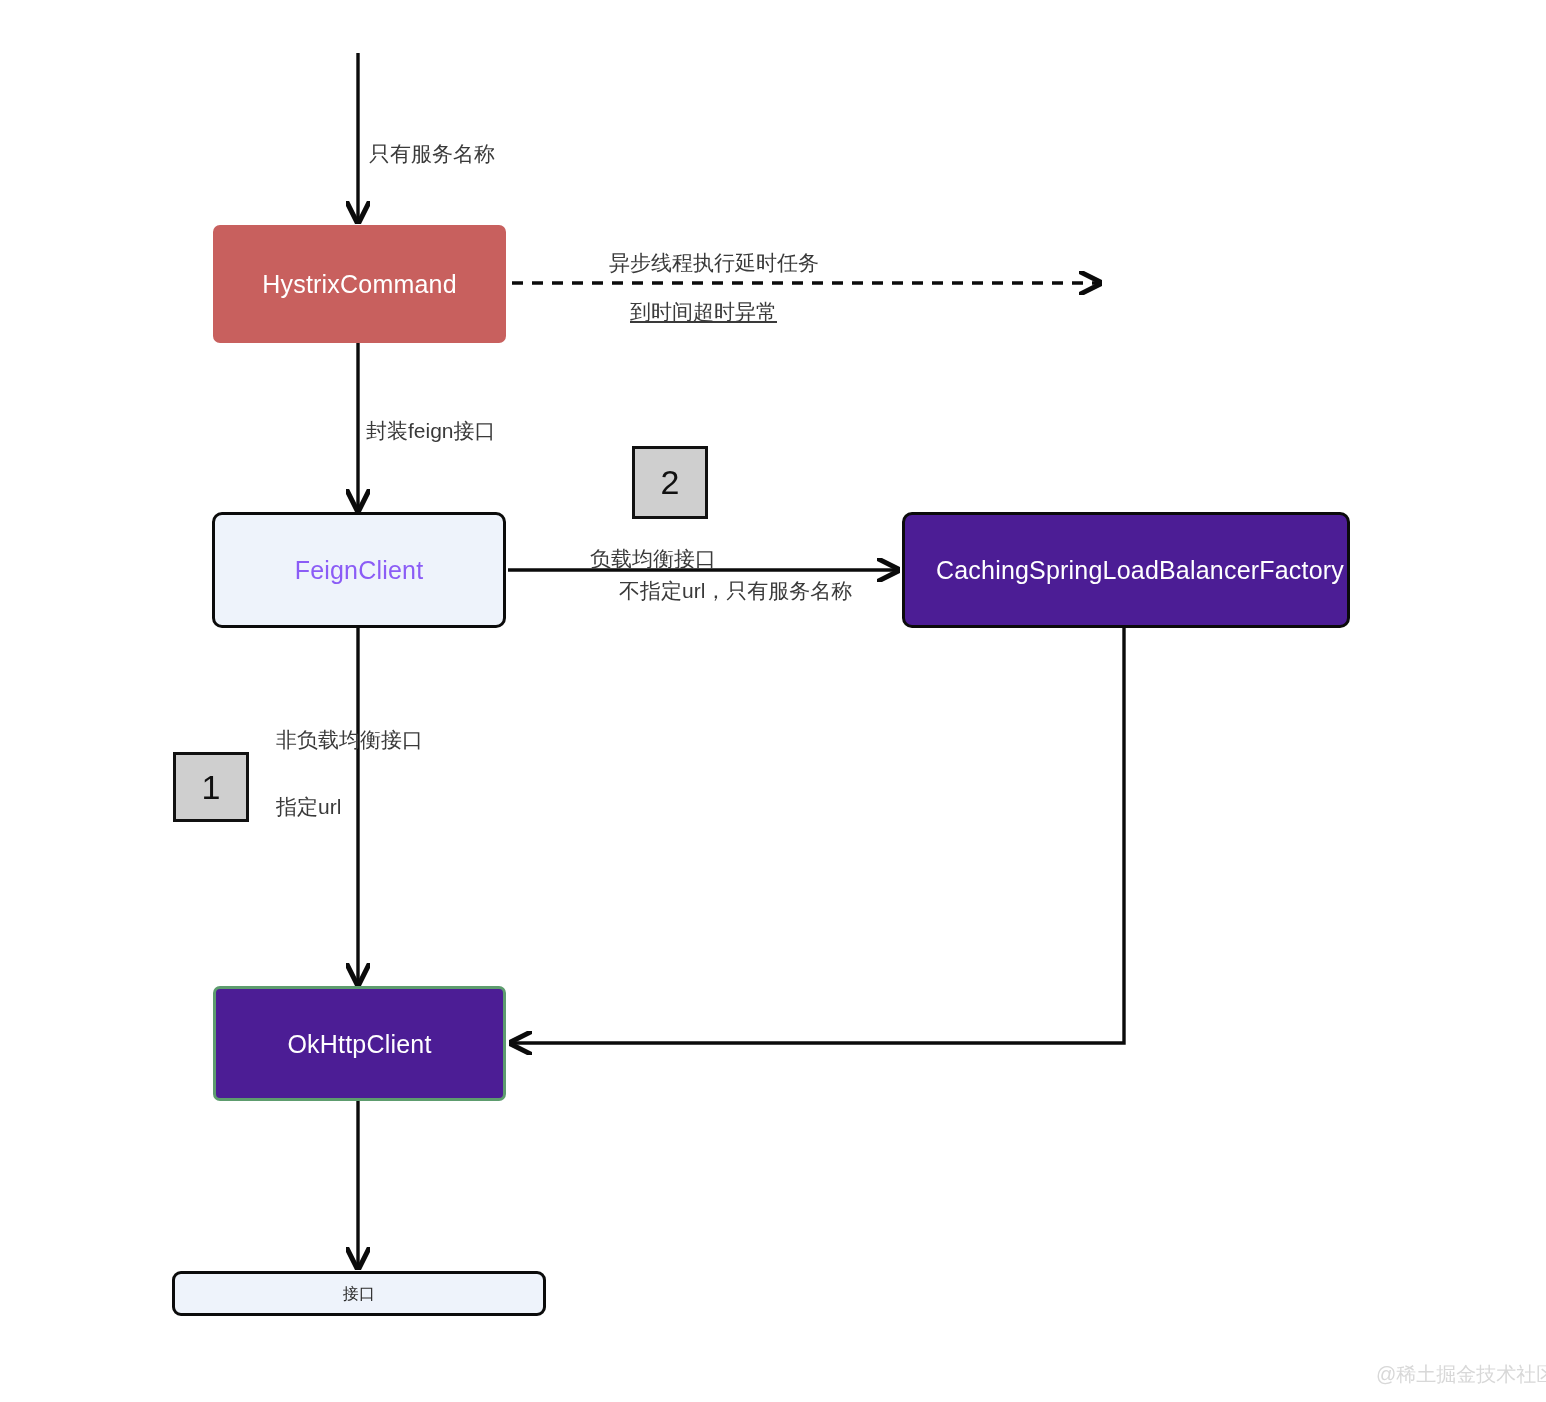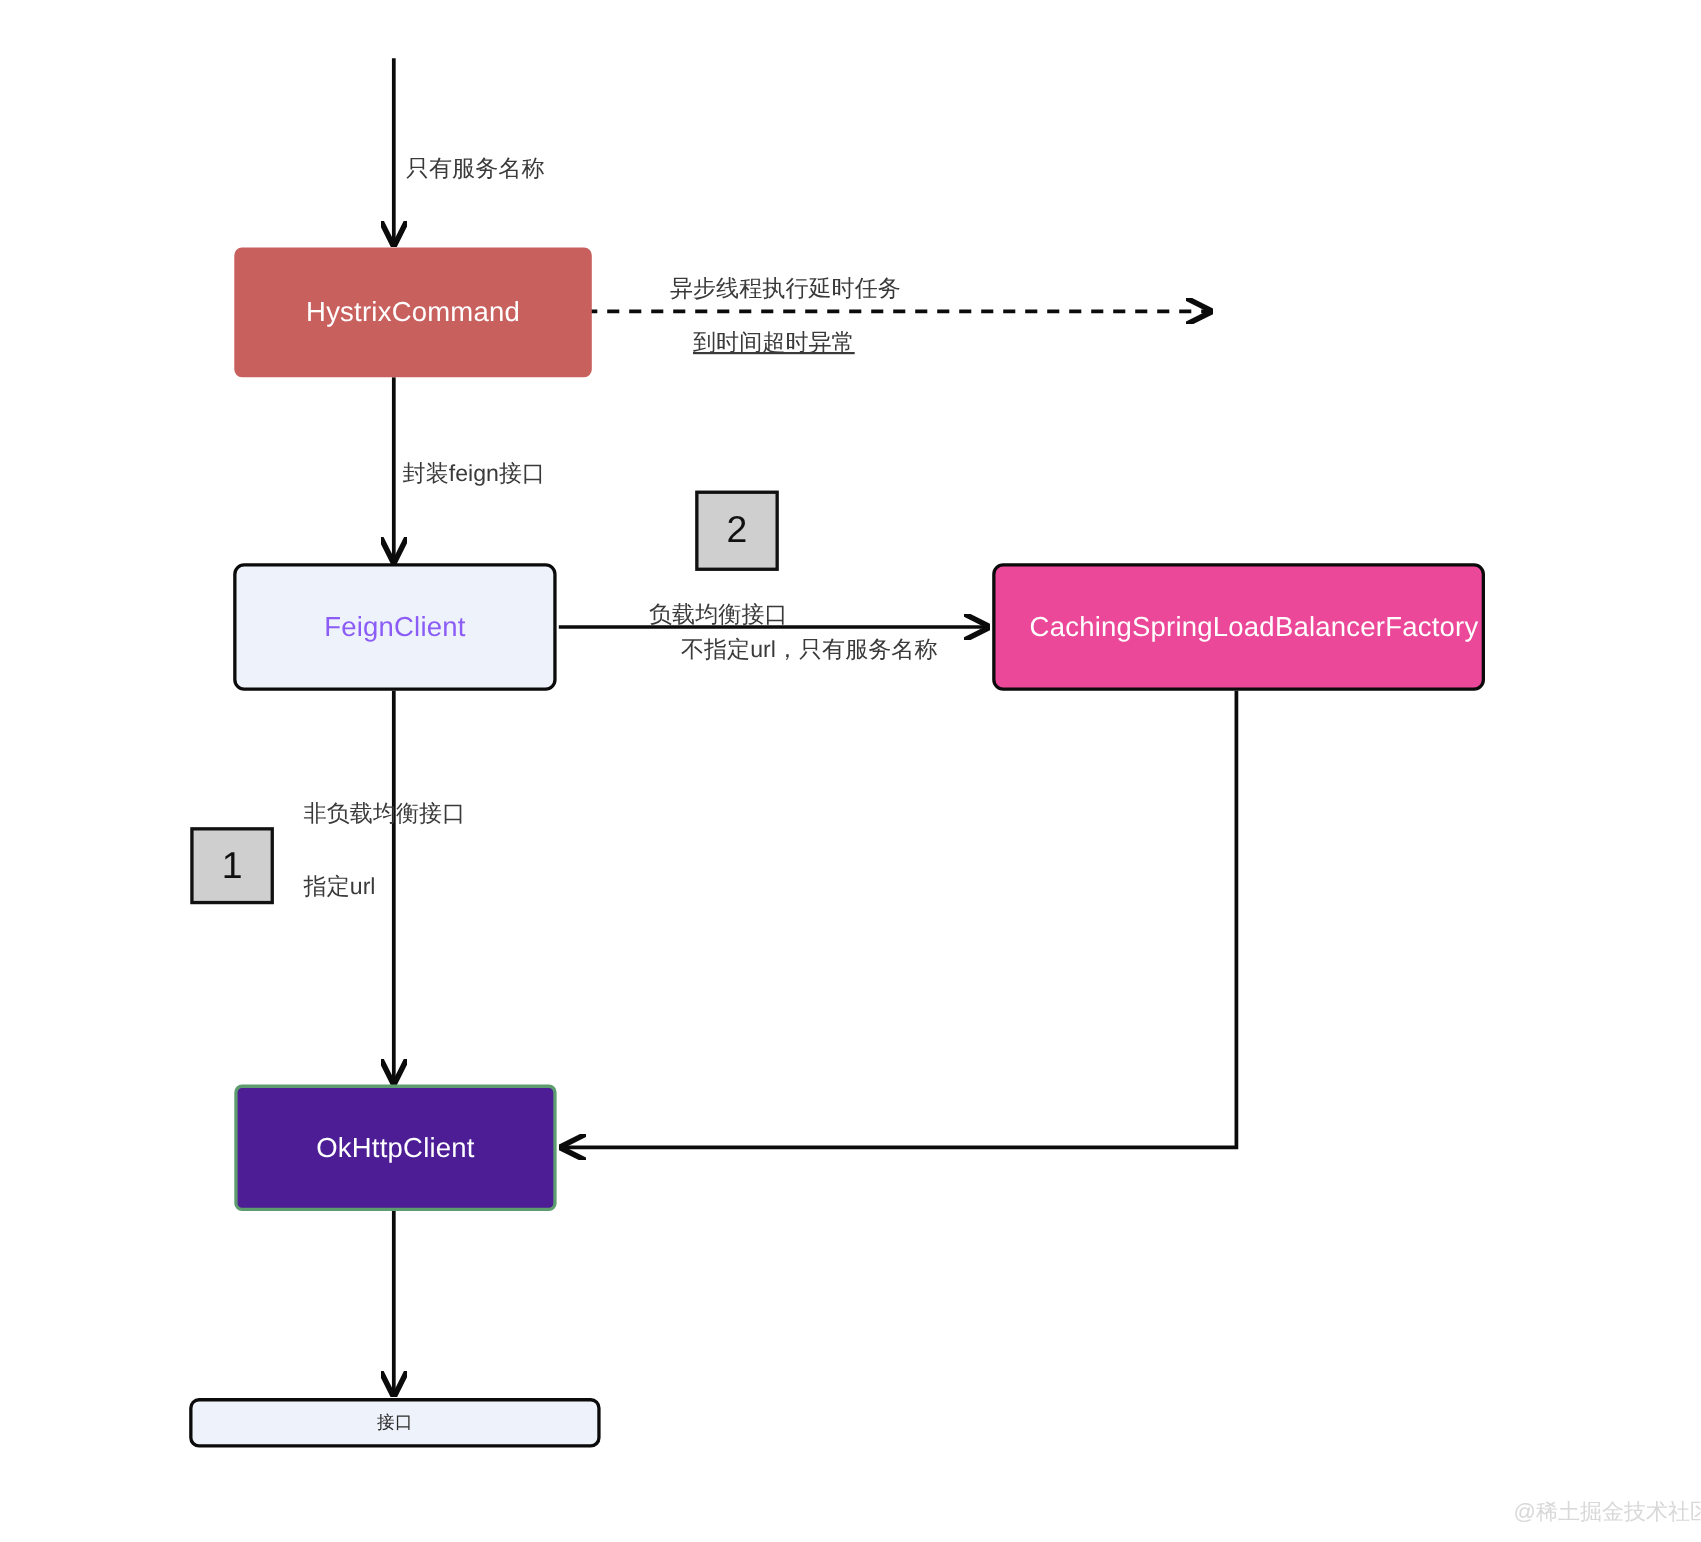--- a/index.html
+++ b/index.html
@@ -42,21 +42,21 @@
     background: #c8605e;
     border-color: #c8605e;
     color: #ffffff;
     border-radius: 7px;
   }
   .node-feign {
     background: #eef3fb;
     color: #8b5cf6;
   }
   .node-balancer {
-    background: #ec4899;
+    background: #4c1d95;
     color: #ffffff;
     padding-left: 28px;
   }
   .node-ok {
     background: #4c1d95;
     border-color: #5d9c6e;
     color: #ffffff;
     border-radius: 7px;
   }
   .node-api {
@@ -129,21 +129,21 @@
 
     <g>
       <path d="M 1124 628 L 1124 1043 L 511 1043" fill="none" stroke="#0b0b0b" stroke-width="3.4" marker-end="url(#arrow)"></path>
     </g>
 
     <g>
       <line x1="358" y1="1101" x2="358" y2="1268" stroke="#0b0b0b" stroke-width="3.4" marker-end="url(#arrow)"></line>
     </g>
   </svg>
 
-  <div class="node node-hystrix" style="left:213px; top:225px; width:325px; height:118px;">
+  <div class="node node-hystrix" style="left:213px; top:225px; width:293px; height:118px;">
     <span>HystrixCommand</span>
   </div>
 
   <div class="node node-feign" style="left:212px; top:512px; width:294px; height:116px;">
     <span>FeignClient</span>
   </div>
 
   <div class="node node-balancer" style="left:902px; top:512px; width:448px; height:116px;">
     <span>CachingSpringLoadBalancerFactory</span>
   </div>

